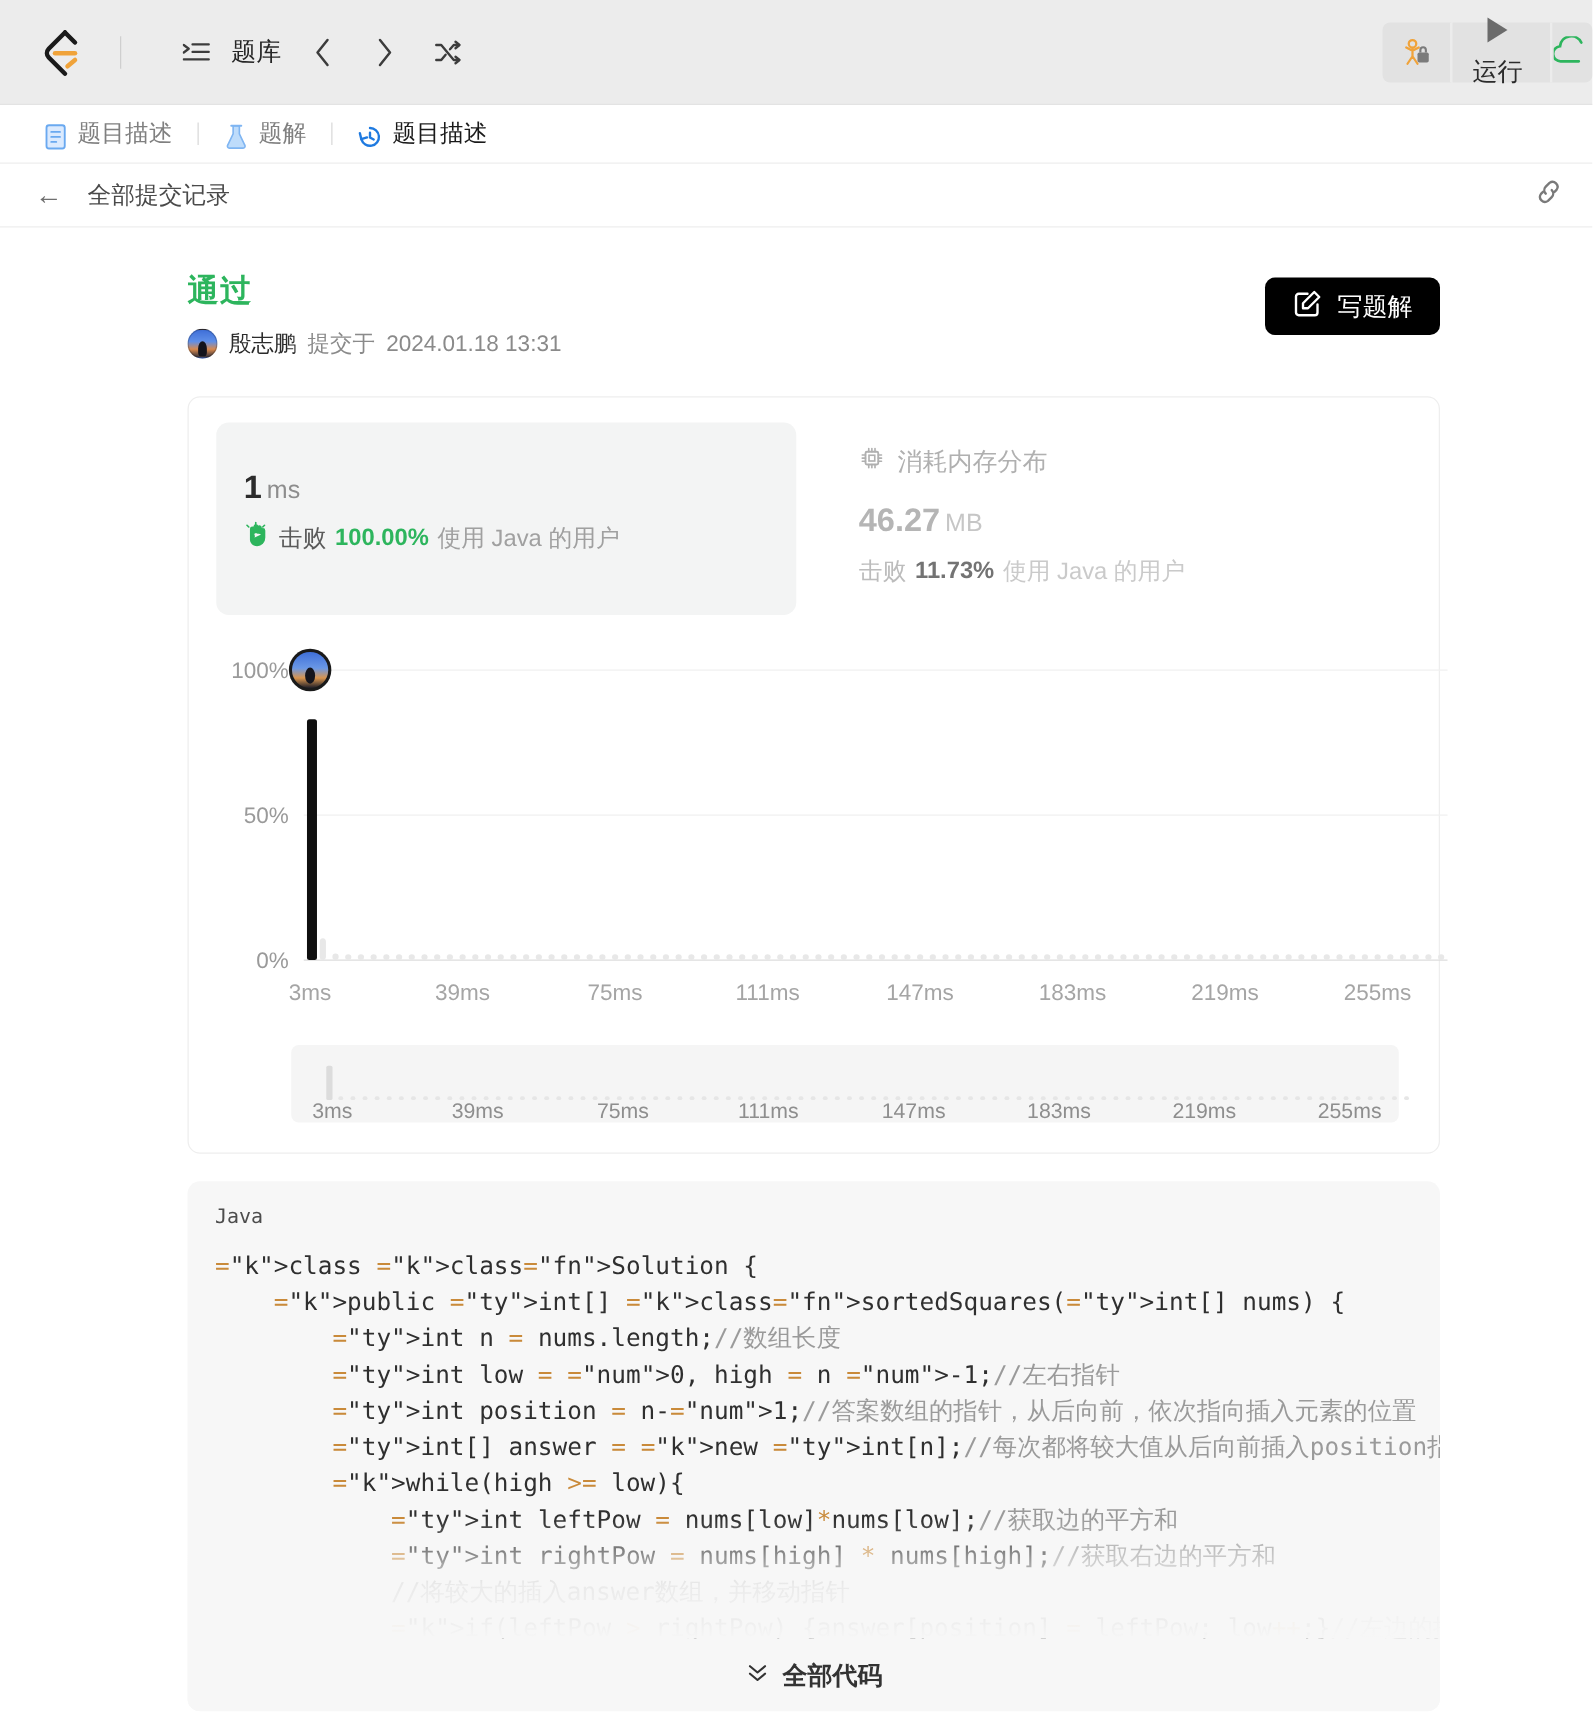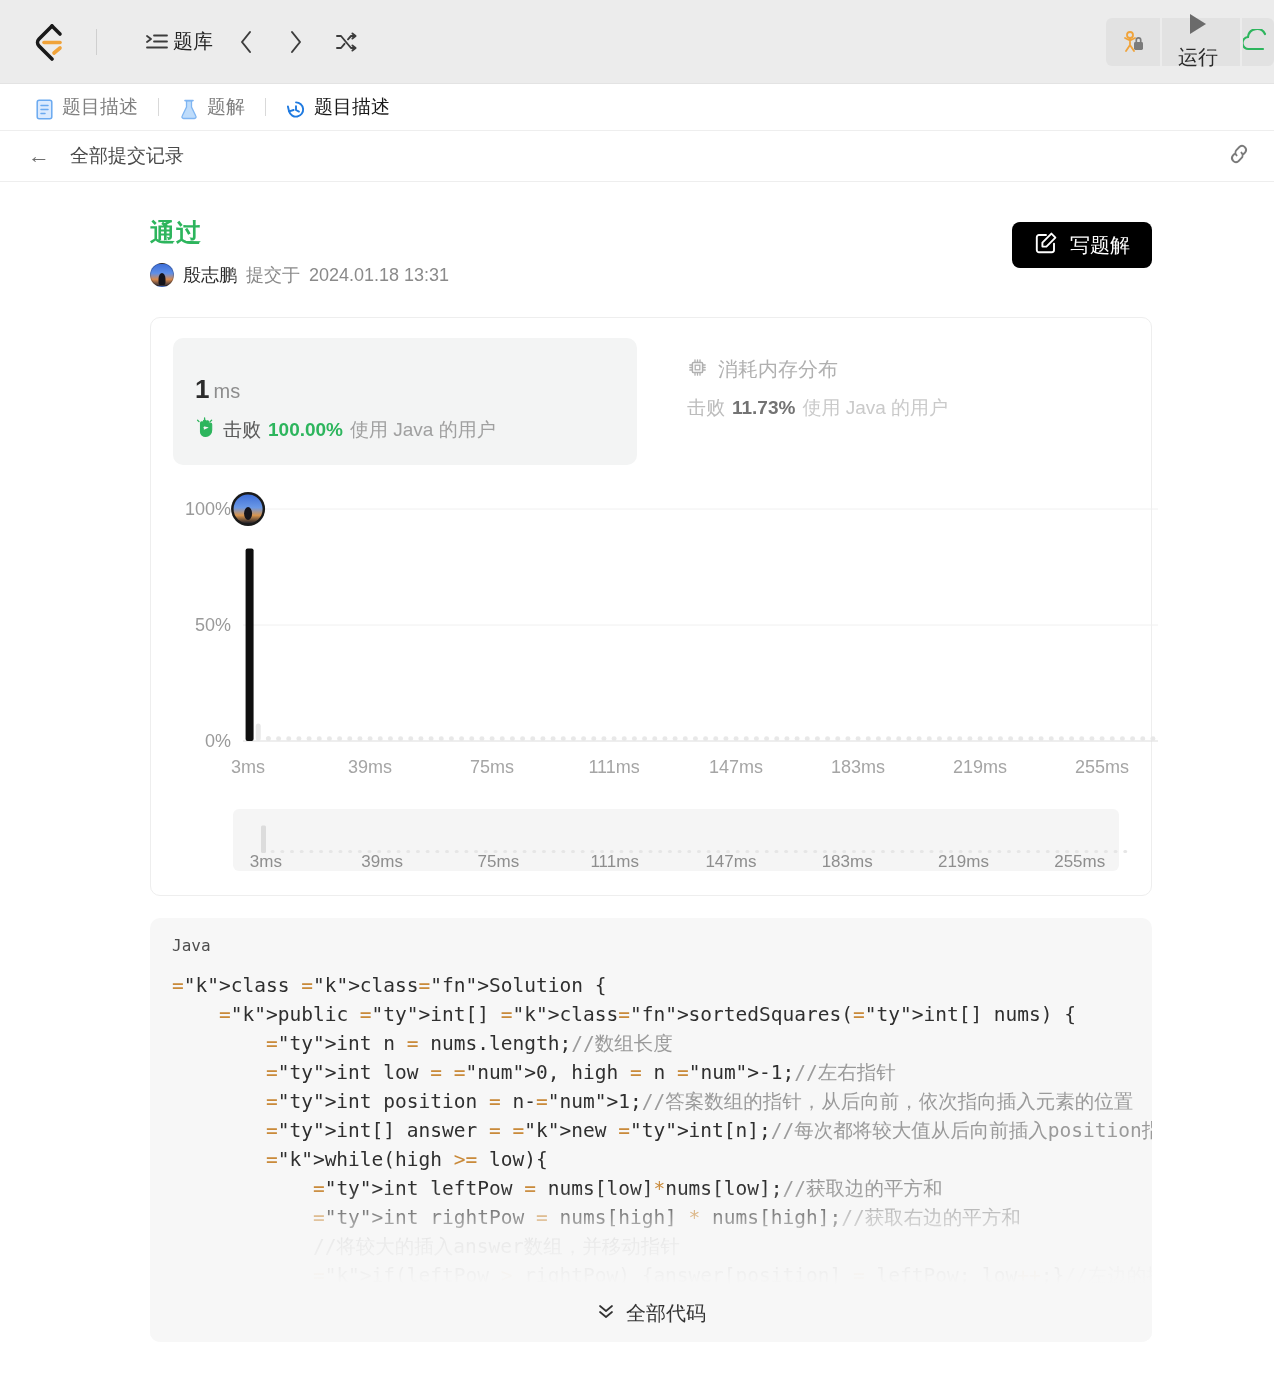--- a/index.html
+++ b/index.html
@@ -16,21 +16,21 @@
   .topbar {
     position: relative; height: 84px; width: 100%;
     background: #ececec;
     display: flex; align-items: center;
     border-bottom: 1px solid #e3e3e3;
   }
   .logo-wrap { width: 96px; display: flex; align-items: center; justify-content: center; }
   .logo { width: 34px; height: 38px; position: relative; }
   .vdiv { width: 1px; height: 26px; background: #cfcfcf; }
   .nav-group { display: flex; align-items: center; gap: 16px; margin-left: 48px; }
-  .nav-item { display: flex; align-items: center; gap: 4px; cursor: pointer; }
+  .nav-item { display: flex; align-items: center; gap: 16px; cursor: pointer; }
   .nav-label { font-size: 20px; color: #262626; }
   .nav-ico { width: 24px; height: 24px; display:inline-flex; align-items:center; justify-content:center; color:#3c3c3c; }
   .arrow-btn { width: 34px; height: 34px; display:flex; align-items:center; justify-content:center; color:#3c3c3c; cursor:pointer; }
   .topbar-right { position: absolute; right: 0; top: 0; height: 84px; display: flex; align-items: center; }
   .tb-btn {
     height: 48px; background: #e2e2e2; display: flex; align-items: center;
     justify-content: center; gap: 10px; cursor: pointer; padding: 0 16px;
     border-right: 2px solid #ececec;
     flex-direction: column;
   }
@@ -133,21 +133,21 @@
   .cm { color:#9a9a9a; }          
   .op { color:#c98a3a; }          
   .fade-mask {
     position:absolute; left:0; right:0; bottom:58px; height: 96px;
     background: linear-gradient(to bottom, rgba(247,247,247,0) 0%, rgba(247,247,247,.86) 55%, #f7f7f7 100%);
     pointer-events:none;
   }
   .allcode {
     position:absolute; left:0; right:0; bottom: 0; height: 58px;
     display:flex; align-items:center; justify-content:center; gap: 10px;
-    background:#f7f7f7; cursor:pointer;
+    background:#f7f7f7; cursor:pointer;font-weight:bold;
   }
   .allcode .t { font-size: 20px; color:#333; }
 </style>
 </head>
 <body>
 
 <div class="page">
 
   <div class="topbar">
     <div class="logo-wrap">
@@ -304,20 +304,23 @@
         <div class="stat-card dim">
           <div class="stat-title">
             <span>
               <svg width="21" height="21" viewBox="0 0 21 21">
                 <rect x="5.4" y="5.4" width="10.2" height="10.2" rx="1.2" fill="none" stroke="#b0b0b0" stroke-width="1.5"></rect>
                 <rect x="8.2" y="8.2" width="4.6" height="4.6" fill="none" stroke="#b0b0b0" stroke-width="1.3"></rect>
                 <path d="M8 5.4 V2.8 M10.5 5.4 V2.8 M13 5.4 V2.8 M8 15.6 V18.2 M10.5 15.6 V18.2 M13 15.6 V18.2 M5.4 8 H2.8 M5.4 10.5 H2.8 M5.4 13 H2.8 M15.6 8 H18.2 M15.6 10.5 H18.2 M15.6 13 H18.2" stroke="#b0b0b0" stroke-width="1.3" stroke-linecap="round"></path>
               </svg>
             </span>
             <span>消耗内存分布</span>
+          </div>
+          <div class="stat-value">
+            <span>46.27</span><span class="unit">MB</span>
           </div>
           <div class="stat-beat">
             <span>击败</span>
             <span class="pct">11.73%</span>
             <span class="muted">使用 Java 的用户</span>
           </div>
         </div>
       </div>
 
       <div class="chart-area">

